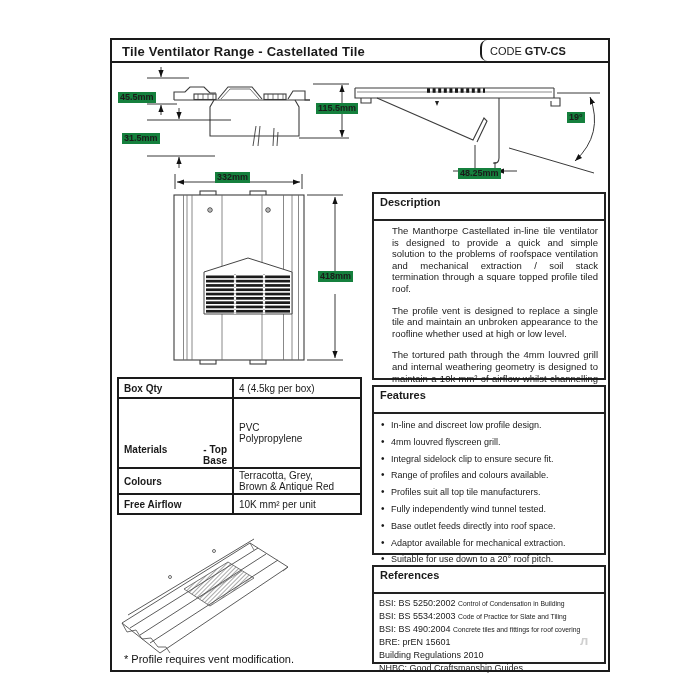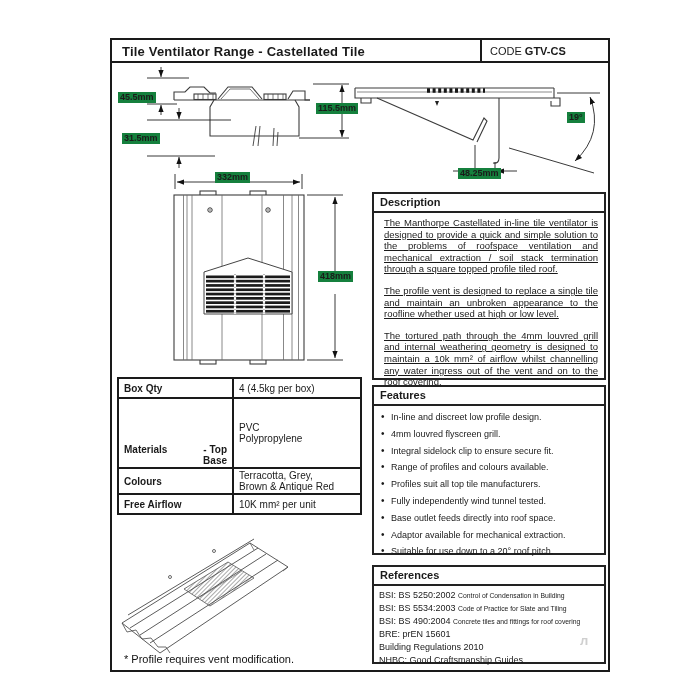--- a/index.html
+++ b/index.html
@@ -8,33 +8,33 @@
     font-family:"Liberation Sans", sans-serif;color:#1a1a1a;
     -webkit-font-smoothing:antialiased;
   }
   .sheet{
     position:absolute;left:110px;top:38px;width:500px;height:634px;
     border:2px solid #1a1a1a;box-sizing:border-box;background:#fff;
   }
   
   .hdr{position:absolute;left:0;top:0;right:0;height:23px;border-bottom:2px solid #1a1a1a;display:flex;box-sizing:border-box;}
   .hdr-title{flex:1;font-weight:bold;font-size:13px;padding:4px 0 0 10px;letter-spacing:.2px;}
-  .hdr-code{width:118px;border-left:2px solid #1a1a1a;font-size:11px;padding:5px 0 0 8px;white-space:nowrap;}
+  .hdr-code{width:118px;border-left:2px solid #1a1a1a;font-size:11px;padding:5px 0 0 8px;white-space:nowrap;border-radius:7px;}
   .hdr-code b{font-weight:bold;}
   
   .drawing{position:absolute;}
   .dim{
     position:absolute;font-weight:bold;font-size:9px;background:#15803d;
     padding:0 2px;white-space:nowrap;line-height:11px;
   }
   
   .panel{position:absolute;left:260px;width:234px;border:2px solid #222;box-sizing:border-box;background:#fff;}
-  .panel-h{font-weight:bold;font-size:11px;padding:2px 6px 3px;border-bottom:2px solid #222;}
+  .panel-h{font-weight:bold;font-size:11px;padding:2px 6px 11px;border-bottom:2px solid #222;}
   .panel-b{padding:4px 6px;font-size:9.5px;line-height:11.6px;text-align:justify;}
-  .panel-b p{margin:0 0 10px 4px;text-decoration:underline;}
+  .panel-b p{margin:0 0 10px 12px;}
   .panel-b p:last-child{margin-bottom:0;}
   .feat{position:relative;padding:0 2px 0 11px;font-size:9px;line-height:16.8px;white-space:nowrap;}
   .feat::before{content:"•";position:absolute;left:1px;top:0;font-size:10px;}
   .ref-line{font-size:9px;line-height:13px;white-space:nowrap;}
   .ref-note{font-size:6.8px;color:#222;}
   
   .spec-table{position:absolute;left:5px;top:337px;border-collapse:collapse;width:245px;table-layout:fixed;}
   .spec-table td{border:2px solid #1a1a1a;font-size:10px;padding:1px 5px;vertical-align:middle;background:#fff;}
   .spec-table td.lbl{font-weight:bold;width:103px;}
   .spec-table tr.single td{height:16px;}

